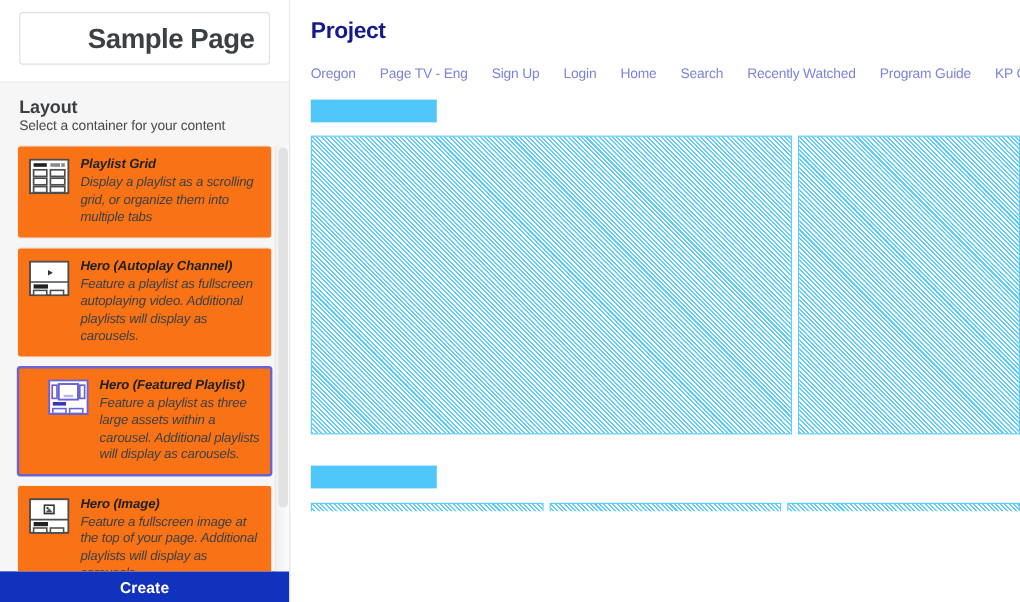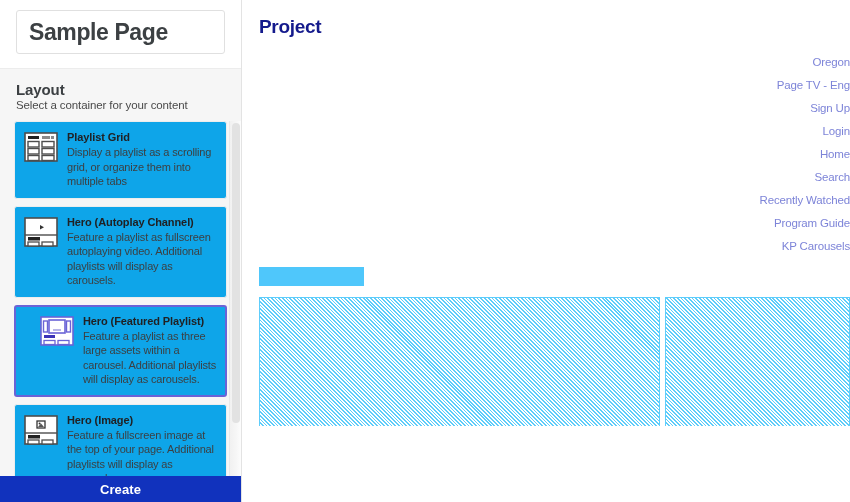--- a/index.html
+++ b/index.html
@@ -48,20 +48,21 @@
   .creating-line .strong { font-weight: bold; color: #2b2b2b; }
 
   .page-name-field {
     border: 1px solid #e0e0e0;
     border-radius: 3px;
     background: #fff;
     height: 44px;
     display: flex;
     align-items: center;
     padding: 0 12px;
+    justify-content: flex-end;
   }
   .page-name-value {
     font-size: 23px;
     font-weight: bold;
     color: #3c4043;
     letter-spacing: -0.4px;
     line-height: 1;
   }
 
   .layout-section {
@@ -86,25 +87,26 @@
     flex: 1 1 auto;
     background: #f6f6f6;
     padding: 0 14px 4px 14px;
     overflow: hidden;
     position: relative;
   }
 
   .layout-card {
     display: flex;
     gap: 9px;
-    background: #0ea5e9;
+    background: #f97316;
     border: 1px solid #ededed;
     border-radius: 3px;
     padding: 8px 9px 9px 9px;
     margin-bottom: 7px;
+    font-style: italic;
   }
   .layout-card.selected {
     border: 2px solid #6a63d6;
     padding: 7px 8px 8px 24px;
   }
 
   .card-icon {
     flex: 0 0 34px;
     width: 34px;
     height: 30px;
@@ -177,25 +179,24 @@
     font-size: 19px;
     font-weight: bold;
     color: #141a8c;
     letter-spacing: -0.3px;
     margin: 16px 0 0 0;
     line-height: 22px;
   }
 
   .navbar {
     display: flex;
-    align-items: flex-end;
-    gap: 9px;
+    align-items: flex-start;
+    gap: 20px;
     margin-top: 17px;
     white-space: nowrap;
-    flex-direction: column;
   }
   .nav-link {
     font-size: 11.5px;
     color: #7d84d8;
     letter-spacing: -0.15px;
     line-height: 14px;
   }
 
   
   .hatch {

